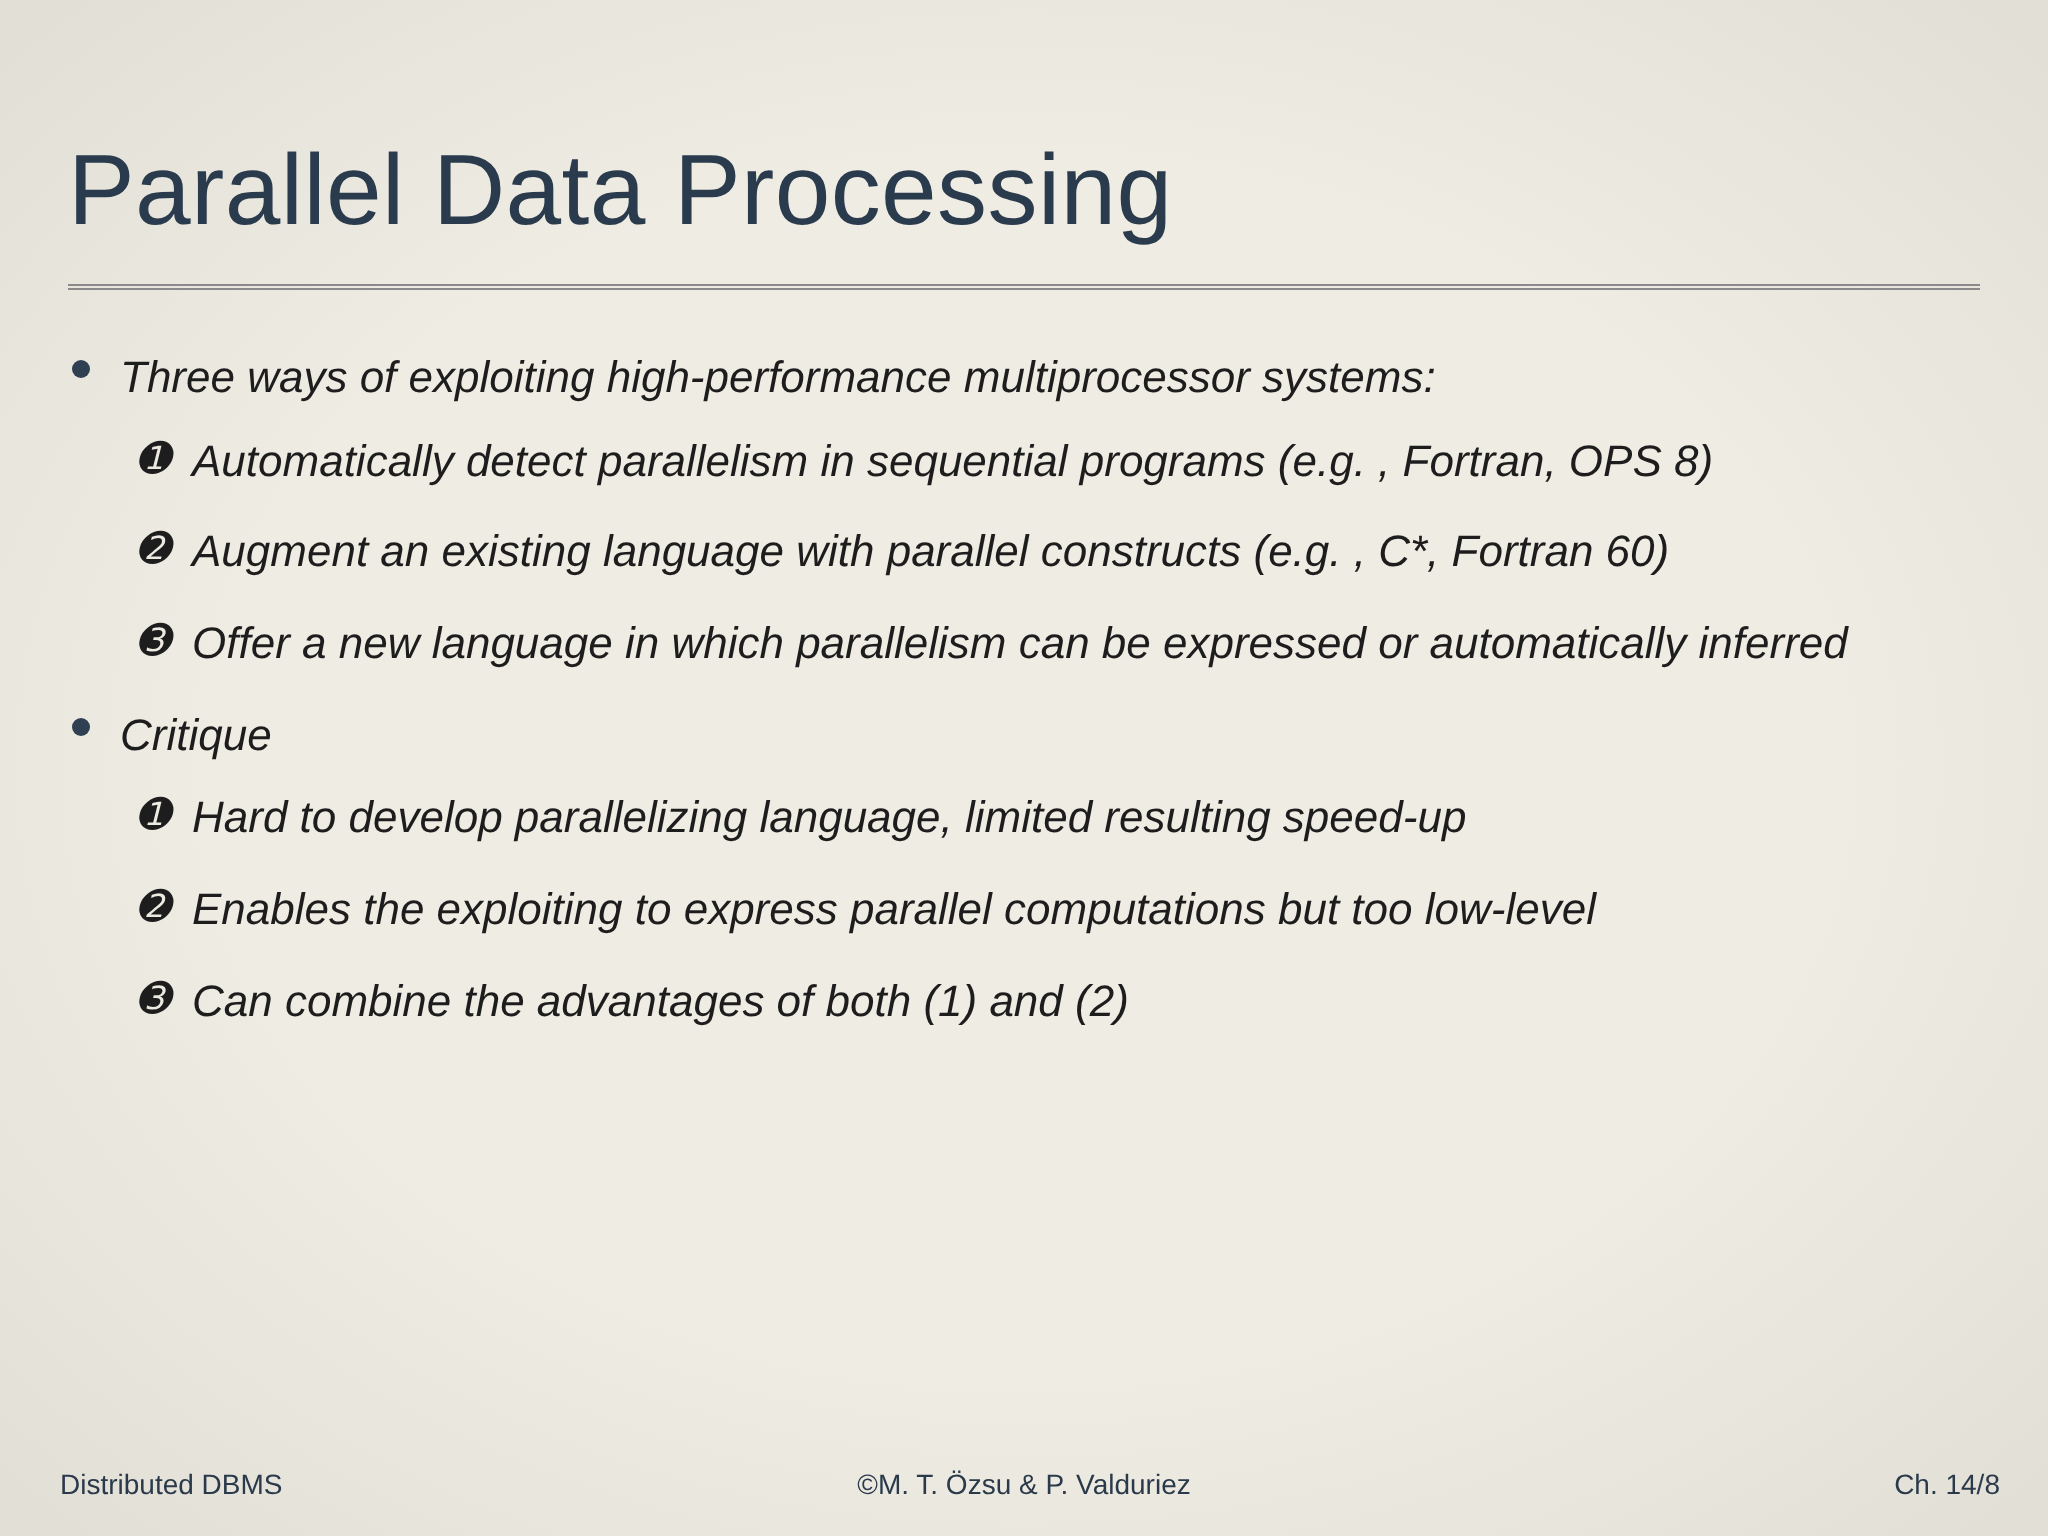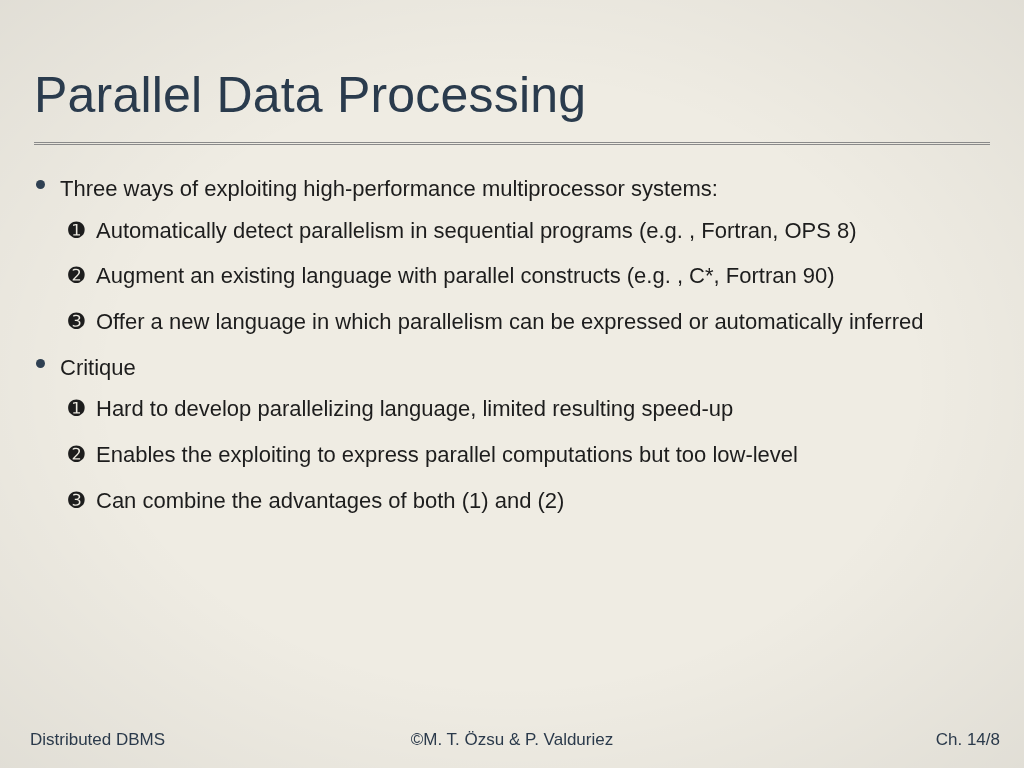--- a/index.html
+++ b/index.html
@@ -33,20 +33,21 @@
   }
   .title-rule {
     border: none;
     border-top: 3px double #8a8a8a;
     height: 4px;
     margin-bottom: 28px;
   }
   .content {
     padding-left: 26px;
     padding-right: 10px;
+    font-style: italic;
   }
   .item {
     position: relative;
     margin-bottom: 6px;
   }
   .bullet-dot {
     position: absolute;
     left: -24px;
     top: 6px;
     width: 9px;
@@ -81,21 +82,21 @@
     margin-top: 1px;
   }
   .subtext { flex: 1; }
   .footer {
     position: absolute;
     left: 0; right: 0; bottom: 18px;
     display: flex;
     justify-content: space-between;
     align-items: flex-end;
     padding: 0 24px 0 30px;
-    font-size: 17px;
+    font-size: 14px;
     color: #2b3a4b;
   }
   .footer-left { }
   .footer-center {
     position: absolute;
     left: 50%;
     transform: translateX(-50%);
   }
   .footer-right { }
 </style>
@@ -112,21 +113,21 @@
     <div class="item">
       <span class="bullet-dot"></span>
       <div class="lead">Three ways of exploiting high-performance multiprocessor systems:</div>
       <ul class="sublist">
         <li>
           <span class="num">➊</span>
           <span class="subtext">Automatically detect parallelism in sequential programs (e.g. , Fortran, OPS 8)</span>
         </li>
         <li>
           <span class="num">➋</span>
-          <span class="subtext">Augment an existing language with parallel constructs (e.g. , C*, Fortran 90)</span>
+          <span class="subtext">Augment an existing language with parallel constructs (e.g. , C*, Fortran 60)</span>
         </li>
         <li>
           <span class="num">➌</span>
           <span class="subtext">Offer a new language in which parallelism can be expressed or automatically inferred</span>
         </li>
       </ul>
     </div>
 
     <div class="item">
       <span class="bullet-dot"></span>

